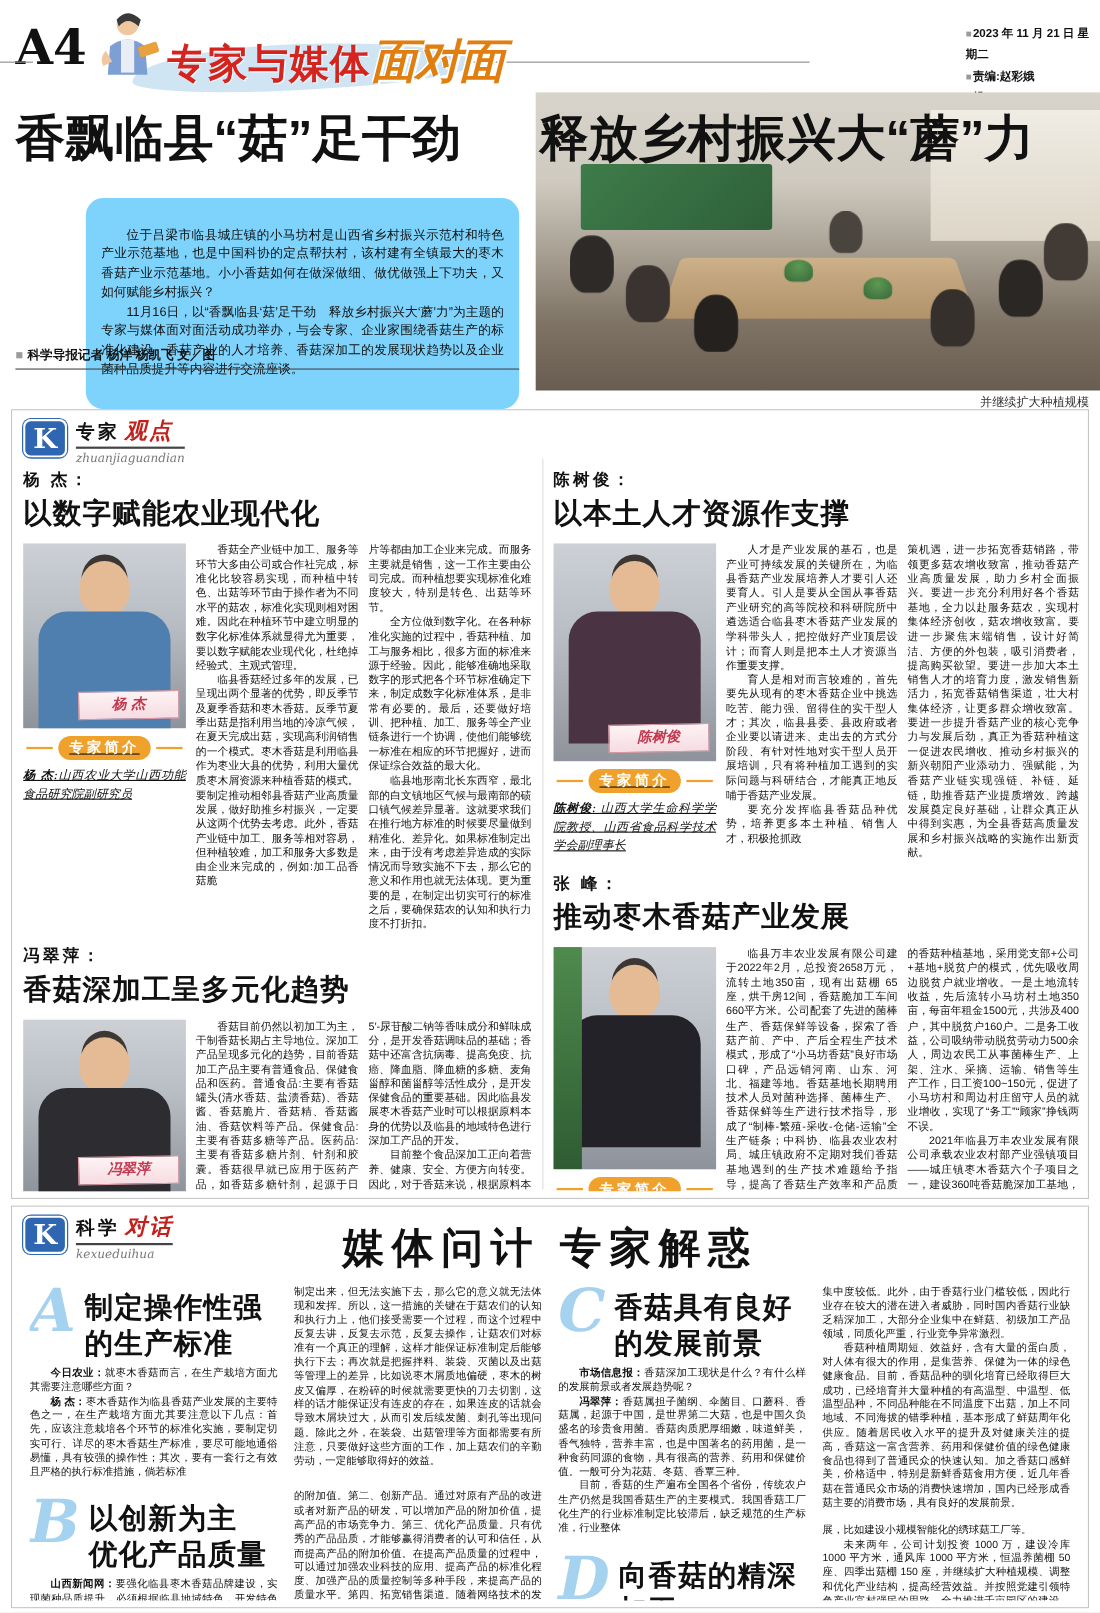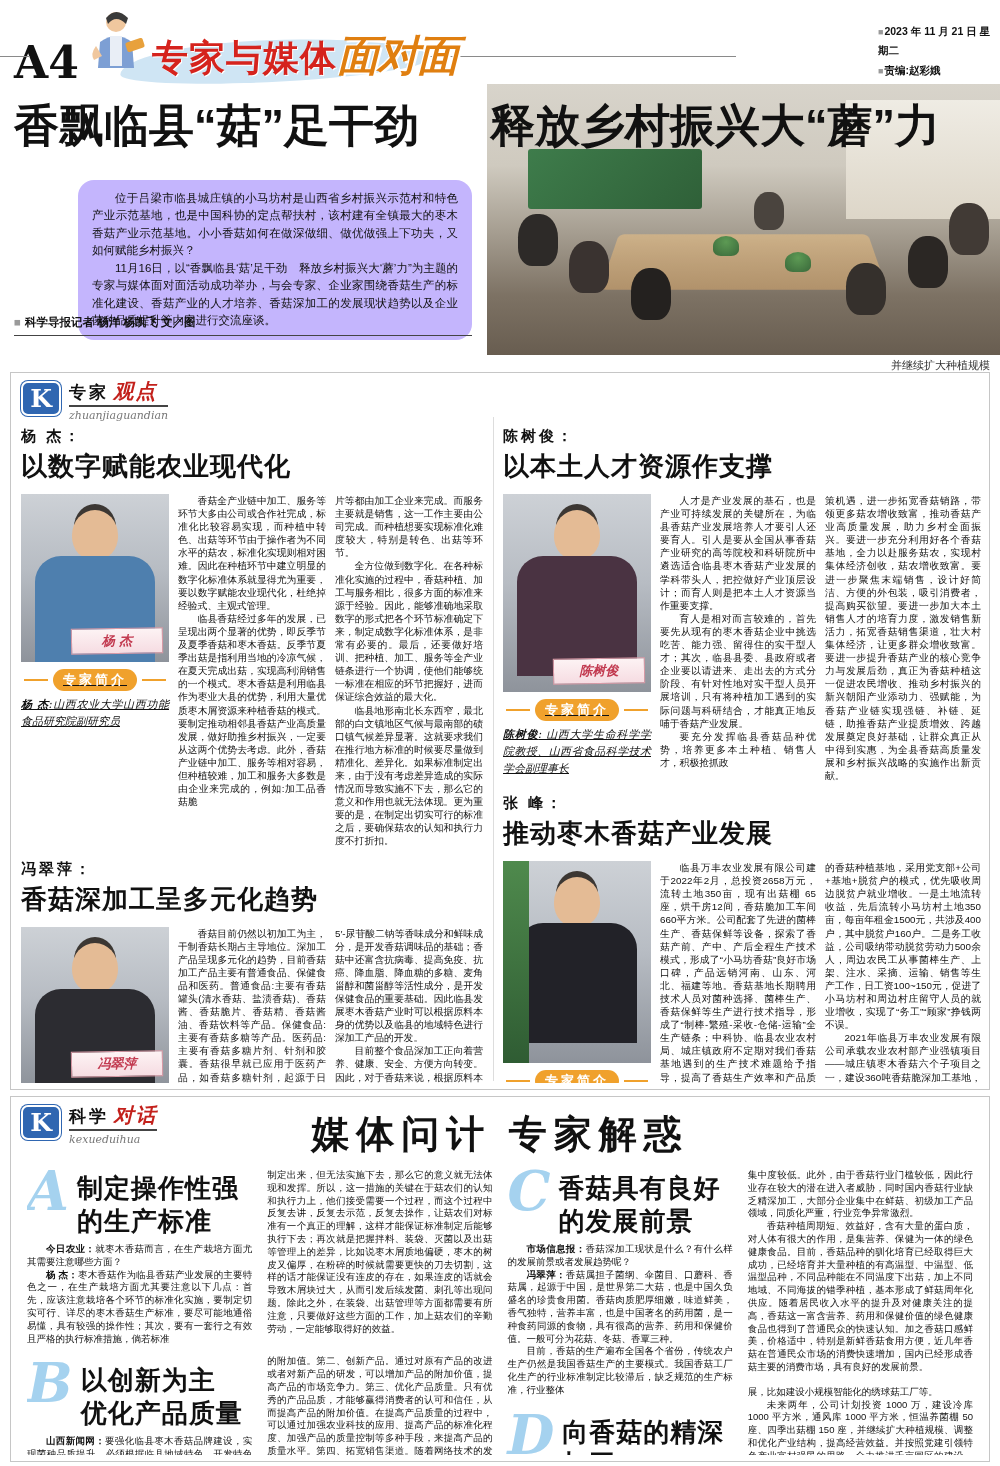--- a/index.html
+++ b/index.html
@@ -1,19 +1,19 @@
 <!DOCTYPE html>
 <html><head>
 <meta charset="utf-8">
 <style>
   html,body{margin:0;padding:0;background:#e9e9e9;}
   .page{position:relative;width:1000px;height:1466px;background:#fff;margin:0 auto;
         font-family:"Liberation Sans","DejaVu Sans",sans-serif;color:#111;overflow:hidden;}
   
-  .pageno{position:absolute;left:14px;top:18px;font-family:"DejaVu Serif",serif;font-weight:bold;font-size:44px;margin-top:19px;}
+  .pageno{position:absolute;left:14px;top:18px;font-family:"DejaVu Serif",serif;font-weight:bold;font-size:44px;}
   .hairline{position:absolute;top:56px;height:1px;background:#8a8a8a;}
   .hl-l{left:0;width:30px;} .hl-r{left:424px;width:312px;}
   .banner{position:absolute;left:86px;top:6px;width:350px;height:80px;}
   .banner-blob{position:absolute;left:34px;top:34px;width:310px;height:42px;background:#cfe5f4;
                border-radius:48% 52% 60% 40%/70% 55% 45% 30%;transform:rotate(-2deg);}
   .banner-man{position:absolute;left:0;top:0;}
   .banner-txt{position:absolute;left:66px;top:22px;white-space:nowrap;}
   .bt-red{color:#d5231d;font-weight:900;font-size:36px;letter-spacing:1px;text-shadow:1px 1px 0 #fff;}
   .bt-orange{color:#e07f10;font-weight:bold;font-style:italic;font-size:42px;font-family:Liberation Mono, monospace;
              text-shadow:2px 2px 0 #fff,-1px -1px 0 #fff;letter-spacing:-2px;}
@@ -28,22 +28,22 @@
   .main-photo{position:absolute;left:487px;top:84px;width:513px;height:271px;overflow:hidden;
               background:linear-gradient(180deg,#d8d4cb 0%,#cfcabf 30%,#a59d90 55%,#7d7264 78%,#685d50 100%);}
   .mp-sign{position:absolute;left:8%;top:24%;width:34%;height:22%;background:linear-gradient(135deg,#3e7c4b,#2f6038);border-radius:3px;}
   .mp-window{position:absolute;right:0;top:6%;width:30%;height:44%;background:linear-gradient(180deg,#efece4,#ddd6c8);}
   .mp-table{position:absolute;left:24%;top:52%;width:52%;height:26%;background:linear-gradient(180deg,#cdb189,#b1926b);
             transform:perspective(300px) rotateX(38deg);border-radius:6px;}
   .mp-plant{position:absolute;width:26px;height:20px;background:radial-gradient(circle at 50% 30%,#5d9a54,#39683a);border-radius:50% 50% 30% 30%;}
   .figure{position:absolute;width:40px;height:52px;border-radius:45% 45% 35% 35%;}
   .caption{position:absolute;left:690px;top:358px;width:300px;text-align:right;font-size:11px;color:#333;}
   
-  .intro{position:absolute;left:78px;top:180px;width:366px;min-height:100px;background:#c4b5fd;border-radius:16px;
-         padding:10px 14px;font-size:11.5px;line-height:1.52;text-align:justify;}
+  .intro{position:absolute;left:78px;top:180px;width:366px;min-height:100px;background:#7dd3fc;border-radius:16px;
+         padding:26px 14px;font-size:11.5px;line-height:1.52;text-align:justify;}
   .intro p{margin:0;text-indent:2em;}
   .byline{position:absolute;left:14px;top:315px;font-size:11.5px;font-weight:bold;}
   .byline .sq{color:#9a9a9a;margin-right:4px;}
   .byline-rule{position:absolute;left:14px;top:335px;width:458px;height:1px;background:#444;}
   
   .secbox{position:absolute;left:10px;width:978px;border:1px solid #c6c6c6;background:#fff;overflow:hidden;}
   .expertbox{top:372px;height:716px;} .dialogbox{top:1096px;height:364px;}
   .sechead{position:absolute;left:10px;top:8px;display:flex;align-items:flex-start;gap:8px;}
   .klogo{width:40px;height:35px;background:#2f66b1;border-radius:7px;box-shadow:inset 0 0 0 2px #fff,0 0 0 1px #2f66b1;
          color:#fff;font-family:"DejaVu Serif",serif;font-weight:bold;font-size:25px;display:grid;place-items:center;}

